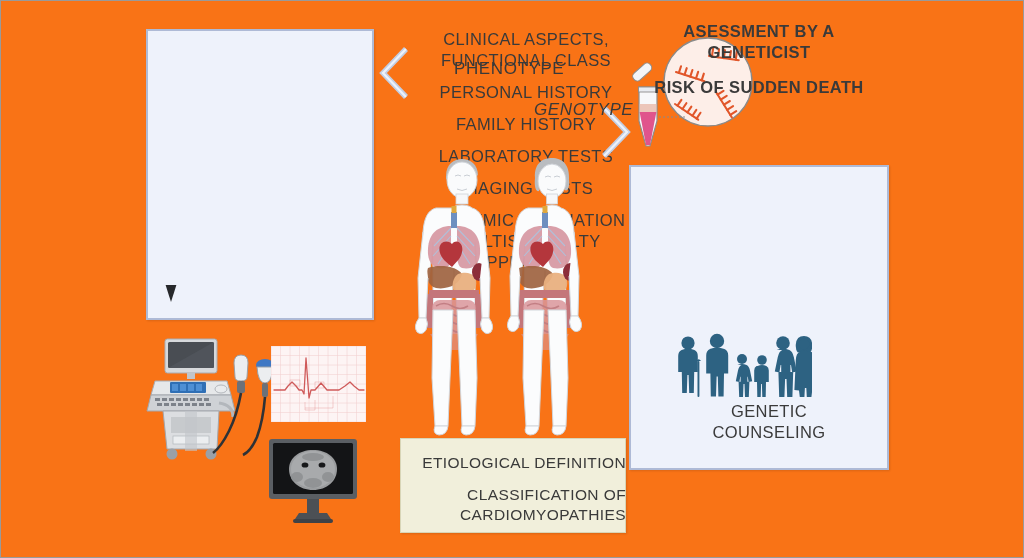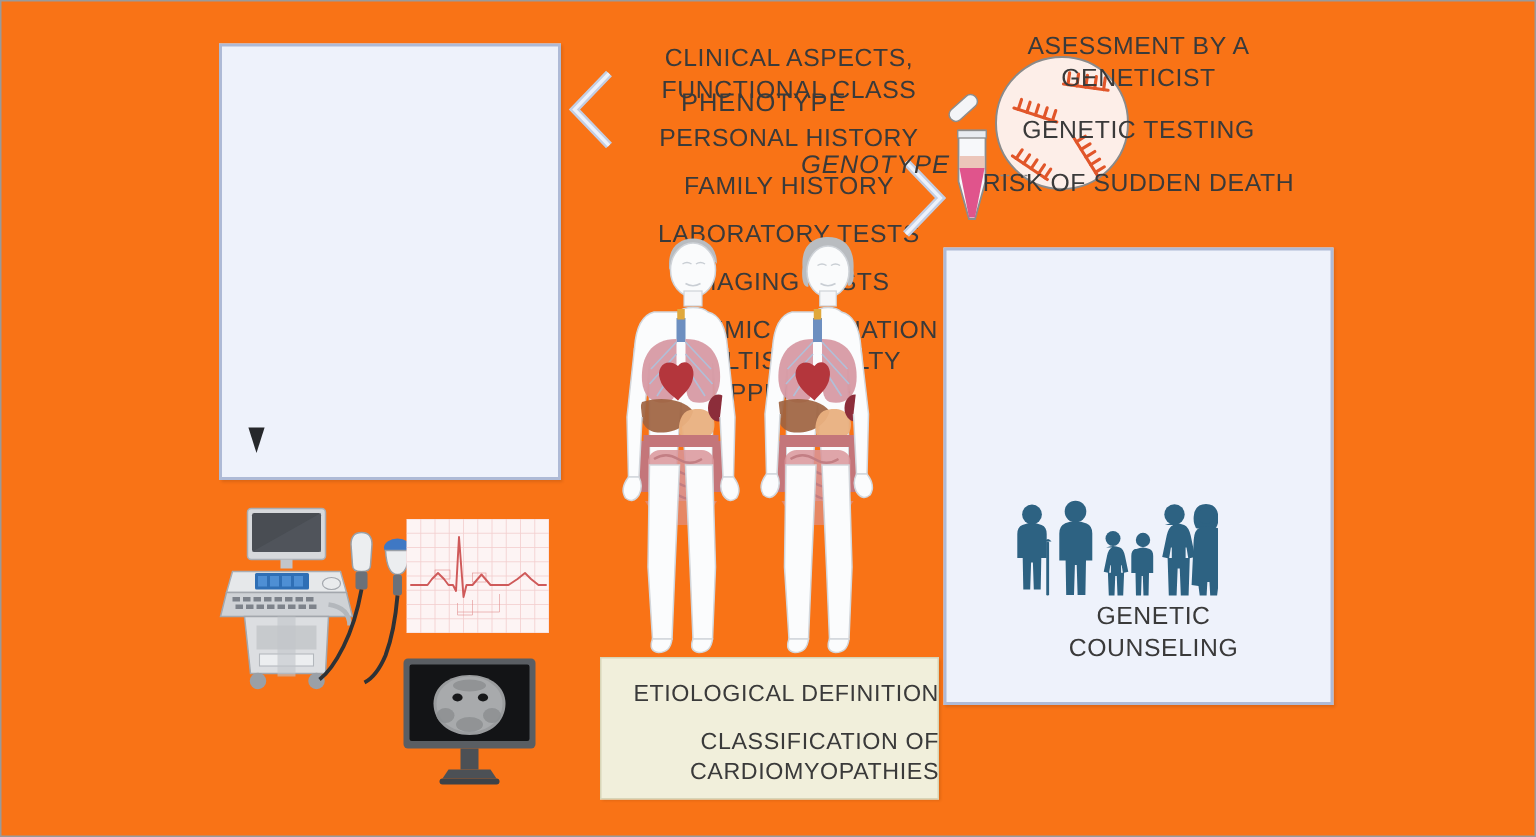--- a/index.html
+++ b/index.html
@@ -43,21 +43,21 @@
 
   #down-arrow{
     position:absolute;
     left:163px;top:40px;
     width:14px;height:262px;
   }
 
   
   #right-panel{left:628px;top:164px;width:260px;height:305px;}
   #right-list{top:20px;left:8px;right:8px;}
-  #right-list .row{margin-bottom:14px;}
+  #right-list .row{margin-bottom:14px;font-weight:bold;}
 
   #family-icon{
     position:absolute;
     left:671px;top:332px;
     width:140px;height:66px;
   }
   #genetic-counseling{
     position:absolute;
     left:628px;right:auto;top:400px;width:280px;
     text-align:center;color:#3a3a3a;
@@ -291,21 +291,20 @@
       <path d="M-26,268 q-3,8 4,9 q8,0 9,-9 Z" fill="#fbfcfd" stroke="#d2d6db" stroke-width="1"></path>
       <path d="M1,268 q-3,8 4,9 q8,0 9,-9 Z" fill="#fbfcfd" stroke="#d2d6db" stroke-width="1"></path>
     </g>
   </svg>
 
   <div class="panel" id="right-panel"></div>
 
   <div class="panel-list" id="right-list" style="left:636px;width:244px;right:auto;">
     <div class="row">ASESSMENT BY A
 GENETICIST</div>
-    <div class="row">GENETIC TESTING</div>
     <div class="row">RISK OF SUDDEN DEATH</div>
   </div>
 
   <svg id="family-icon" viewBox="0 0 140 66">
     <g fill="#2d6282">
 
       <circle cx="16" cy="10" r="6.6"></circle>
       <path d="M9.6,17 q6.4,-2.6 12.8,0 q3.4,1.4 3.4,6 l0,16 l-3.6,0 l-0.4,21 l-4.6,0 l-0.6,-18 l-1.2,0 l-0.6,18 l-4.6,0 l-0.4,-21 l-3.6,0 l0,-16 q0,-4.6 3.4,-6 Z"></path>
       <rect x="25.5" y="28" width="1.9" height="36" rx=".9"></rect>
       <path d="M24.4,28 q2.2,-3.4 4.6,0 Z"></path>

